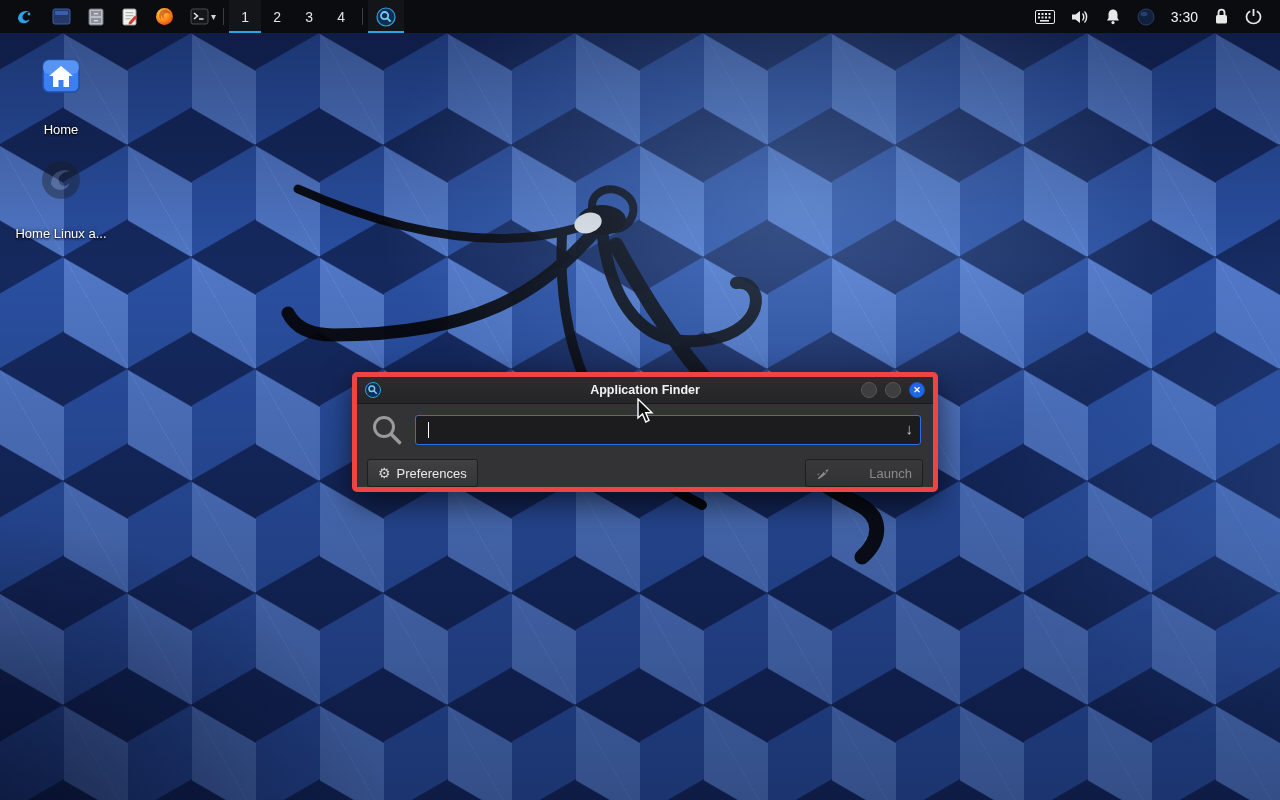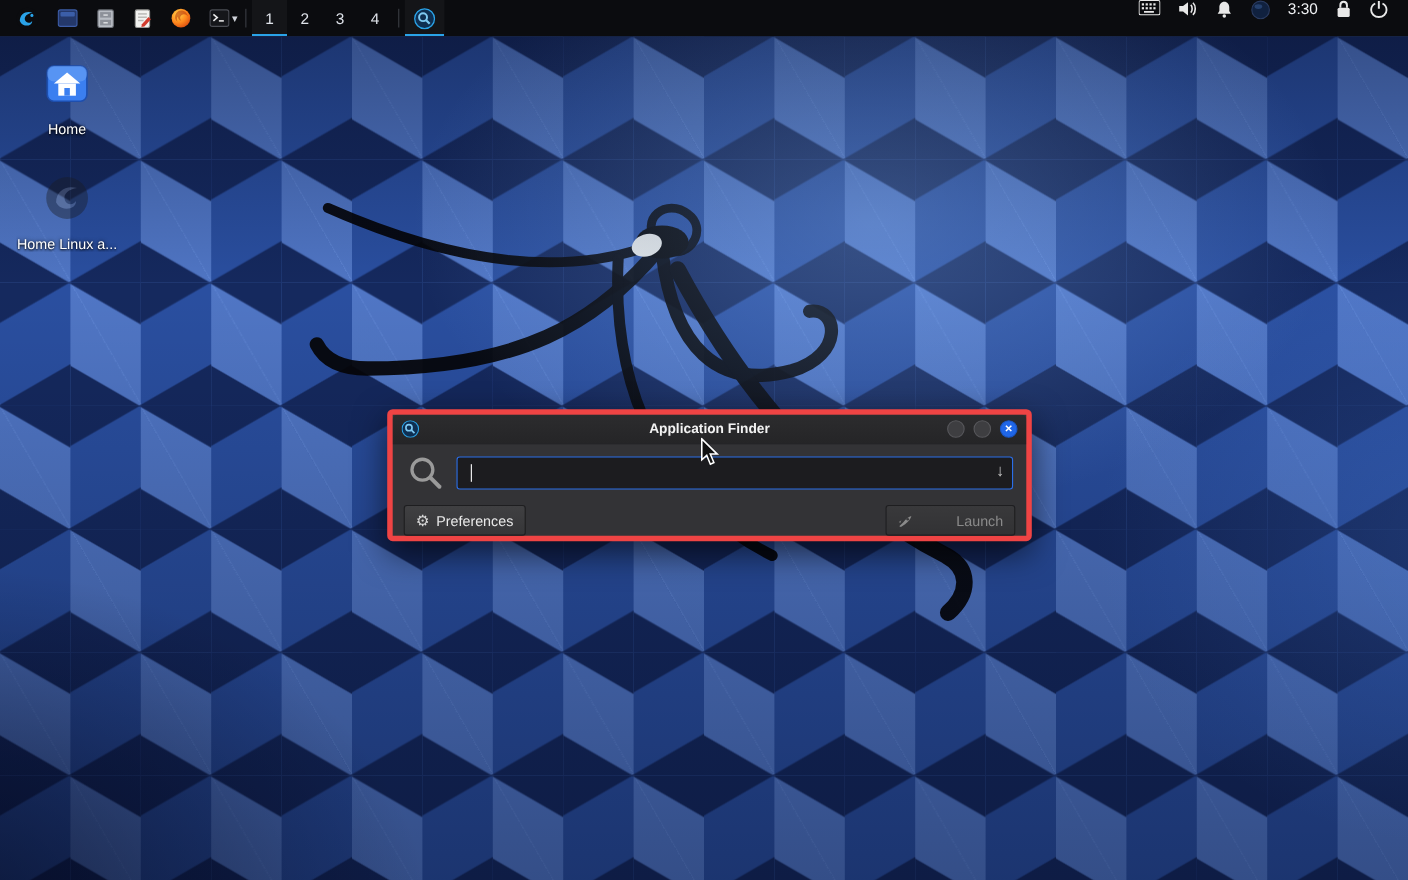--- a/index.html
+++ b/index.html
@@ -37,21 +37,21 @@
   
   .panel {
     position:absolute; left:0; top:0; width:1280px; height:33px;
     background:#0b0c0f;
     display:flex; align-items:stretch;
     color:#e8e8e8;
     z-index:50;
   }
   .panel .left { display:flex; align-items:stretch; padding-left:6px; }
   .panel .spacer { flex:1; }
-  .panel .right { display:flex; align-items:flex-start; padding-right:10px; }
+  .panel .right { display:flex; align-items:center; padding-right:10px; }
   .pbtn {
     display:flex; align-items:center; justify-content:center;
     padding:0 8px; cursor:default;
   }
   .pbtn svg { display:block; }
   .psep { width:1px; background:#3a3d44; margin:8px 5px; }
   .ws {
     width:32px; display:flex; align-items:center; justify-content:center;
     font-size:14px; color:#dfe3ea;
   }
@@ -62,21 +62,21 @@
 
   
   .desktop-icons { position:absolute; left:6px; top:50px; width:110px; z-index:10; }
   .dicon {
     width:110px; height:104px;
     display:flex; flex-direction:column; align-items:center; justify-content:flex-start;
     cursor:default;
   }
   .dicon .art { height:52px; display:flex; align-items:center; justify-content:center; }
   .dicon .lbl {
-    margin-top:8px; font-size:13px; color:#ffffff; text-align:center;
+    margin-top:20px; font-size:13px; color:#ffffff; text-align:center;
     text-shadow:0 1px 2px rgba(0,0,0,.9), 0 0 4px rgba(0,0,0,.7);
     max-width:104px; white-space:nowrap; overflow:hidden; text-overflow:ellipsis;
   }
 
   
   .dialog {
     position:absolute; left:352px; top:372px; width:586px; height:120px;
     background:#333336;
     border:5px solid #ef4444; border-radius:5px;
     box-shadow:0 10px 30px rgba(0,0,0,.6);

